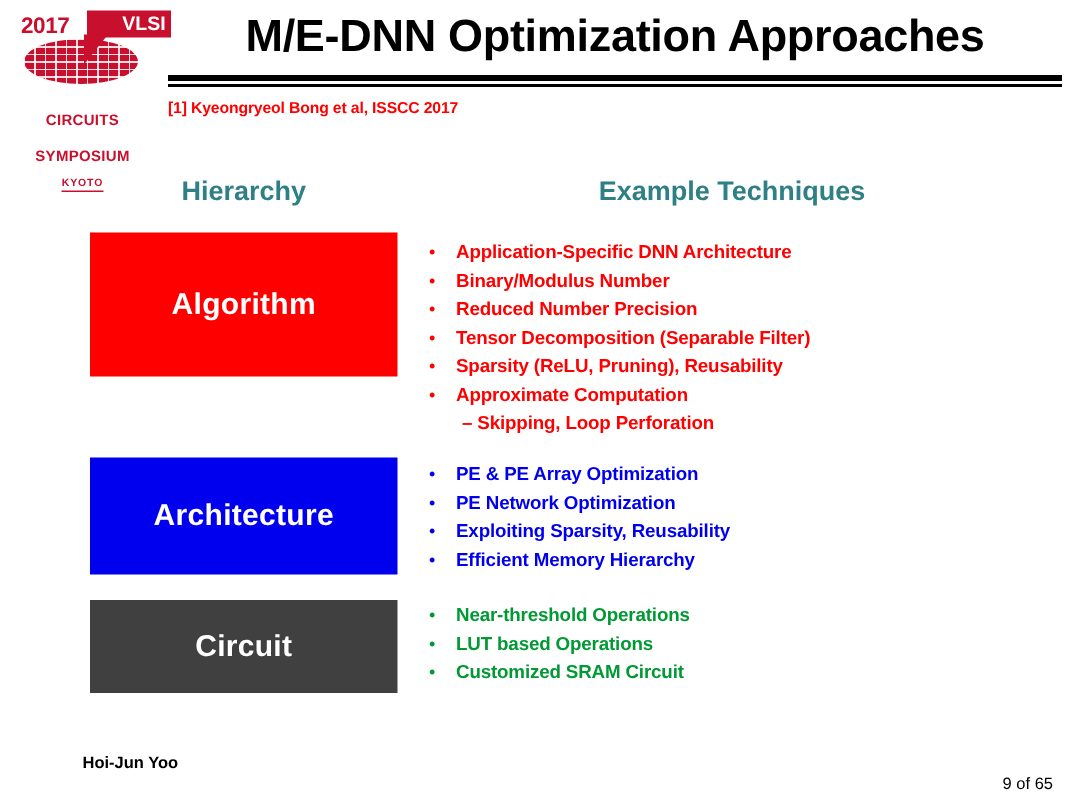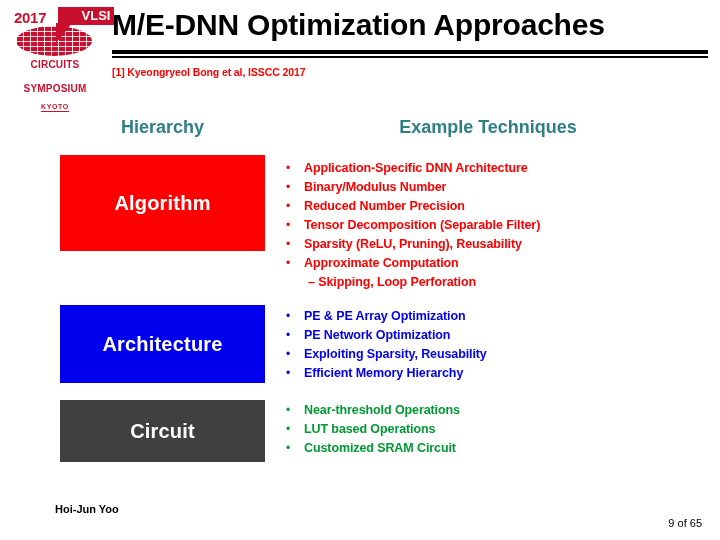--- a/index.html
+++ b/index.html
@@ -75,41 +75,42 @@
   }
   .logo-line1, .logo-line2 {
     text-align: center;
     font-size: 10px;
     font-weight: bold;
     color: #c8102e;
     line-height: 11px;
     letter-spacing: 0.2px;
     margin-top: 13px;
   }
-  .logo-line1 { margin-top: 1px; }
+  .logo-line1 { margin-top: 17px; }
   .logo-kyoto {
     text-align: center;
     margin-top: 1px;
   }
   .logo-kyoto span {
     display: inline-block;
     font-size: 7px;
     font-weight: bold;
     color: #c8102e;
     border-bottom: 1.5px solid #c8102e;
     padding-bottom: 1px;
     letter-spacing: 0.6px;
   }
 
   
   .title {
     position: absolute;
     left: 112px;
     top: 8px;
     width: 596px;
+    text-align: center;
     font-size: 30px;
     font-weight: bold;
     color: #000000;
     letter-spacing: -0.2px;
     white-space: nowrap;
   }
   .title-rule {
     position: absolute;
     left: 112px;
     top: 50px;

